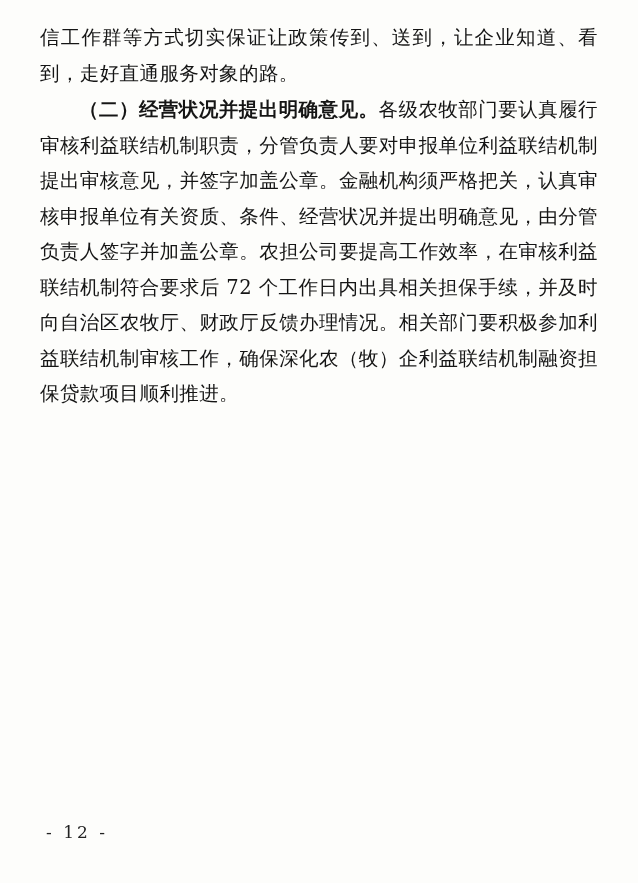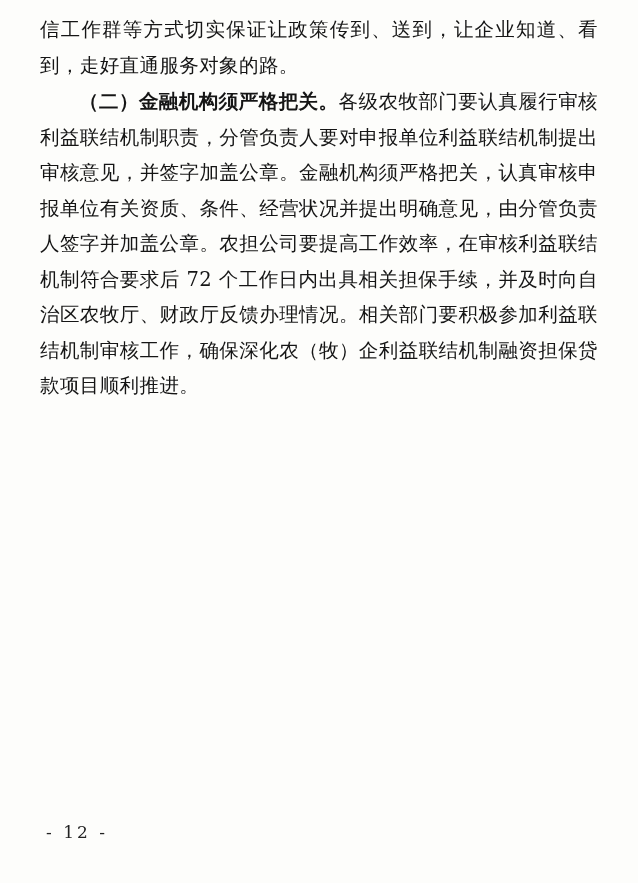--- a/index.html
+++ b/index.html
@@ -18,21 +18,21 @@
   .page {
     position: absolute;
     top: 0;
     left: 0;
     width: 638px;
     height: 883px;
     background: #fdfdfb;
   }
   .content {
     position: absolute;
-    top: 12px;
+    top: 20px;
     left: 40px;
     width: 558px;
   }
   .para {
     font-size: 19.5px;
     line-height: 35.5px;
     letter-spacing: 0.4px;
     text-align: justify;
     text-justify: inter-ideograph;
     margin: 0;
@@ -71,21 +71,21 @@
 <body>
 
 <div class="page">
   <div class="content">
 
     <p class="para">
       <span>信工作群等方式切实保证让政策传到、送到，让企业知道、看到，走好直通服务对象的路。</span>
     </p>
 
     <p class="para indent">
-      <span class="bold-head">（二）金融机构须严格把关。</span><span>各级农牧部门要认真履行审核利益联结机制职责，分管负责人要对申报单位利益联结机制提出审核意见，并签字加盖公章。金融机构须严格把关，认真审核申报单位有关资质、条件、经营状况并提出明确意见，由分管负责人签字并加盖公章。农担公司要提高工作效率，在审核利益联结机制符合要求后 72 个工作日内出具相关担保手续，并及时向自治区农牧厅、财政厅反馈办理情况。相关部门要积极参加利益联结机制审核工作，确保深化农（牧）企利益联结机制融资担保贷款项目顺利推进。</span>
+      <span class="bold-head">（二）经营状况并提出明确意见。</span><span>各级农牧部门要认真履行审核利益联结机制职责，分管负责人要对申报单位利益联结机制提出审核意见，并签字加盖公章。金融机构须严格把关，认真审核申报单位有关资质、条件、经营状况并提出明确意见，由分管负责人签字并加盖公章。农担公司要提高工作效率，在审核利益联结机制符合要求后 72 个工作日内出具相关担保手续，并及时向自治区农牧厅、财政厅反馈办理情况。相关部门要积极参加利益联结机制审核工作，确保深化农（牧）企利益联结机制融资担保贷款项目顺利推进。</span>
     </p>
 
     <div class="spacer"></div>
   </div>
 
   <div class="footer">
     <span class="page-number">- 12 -</span>
   </div>
 </div>
 

